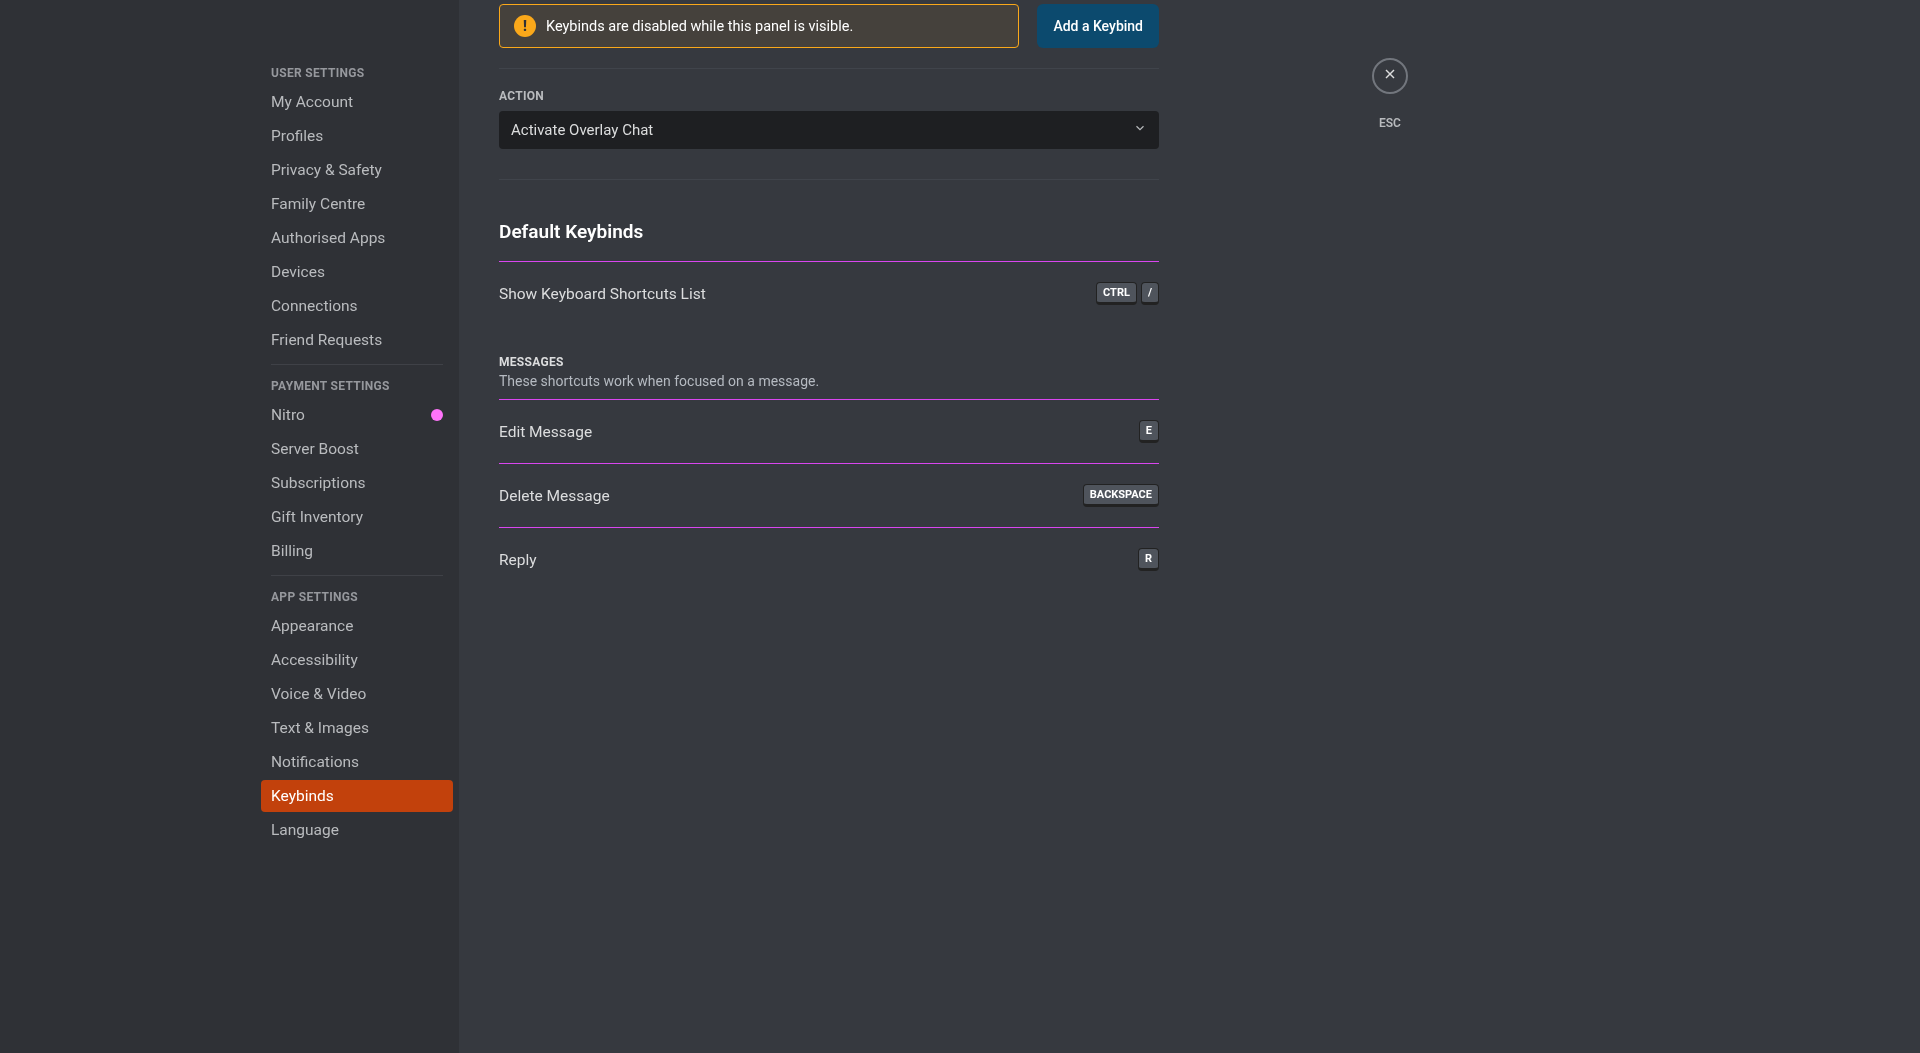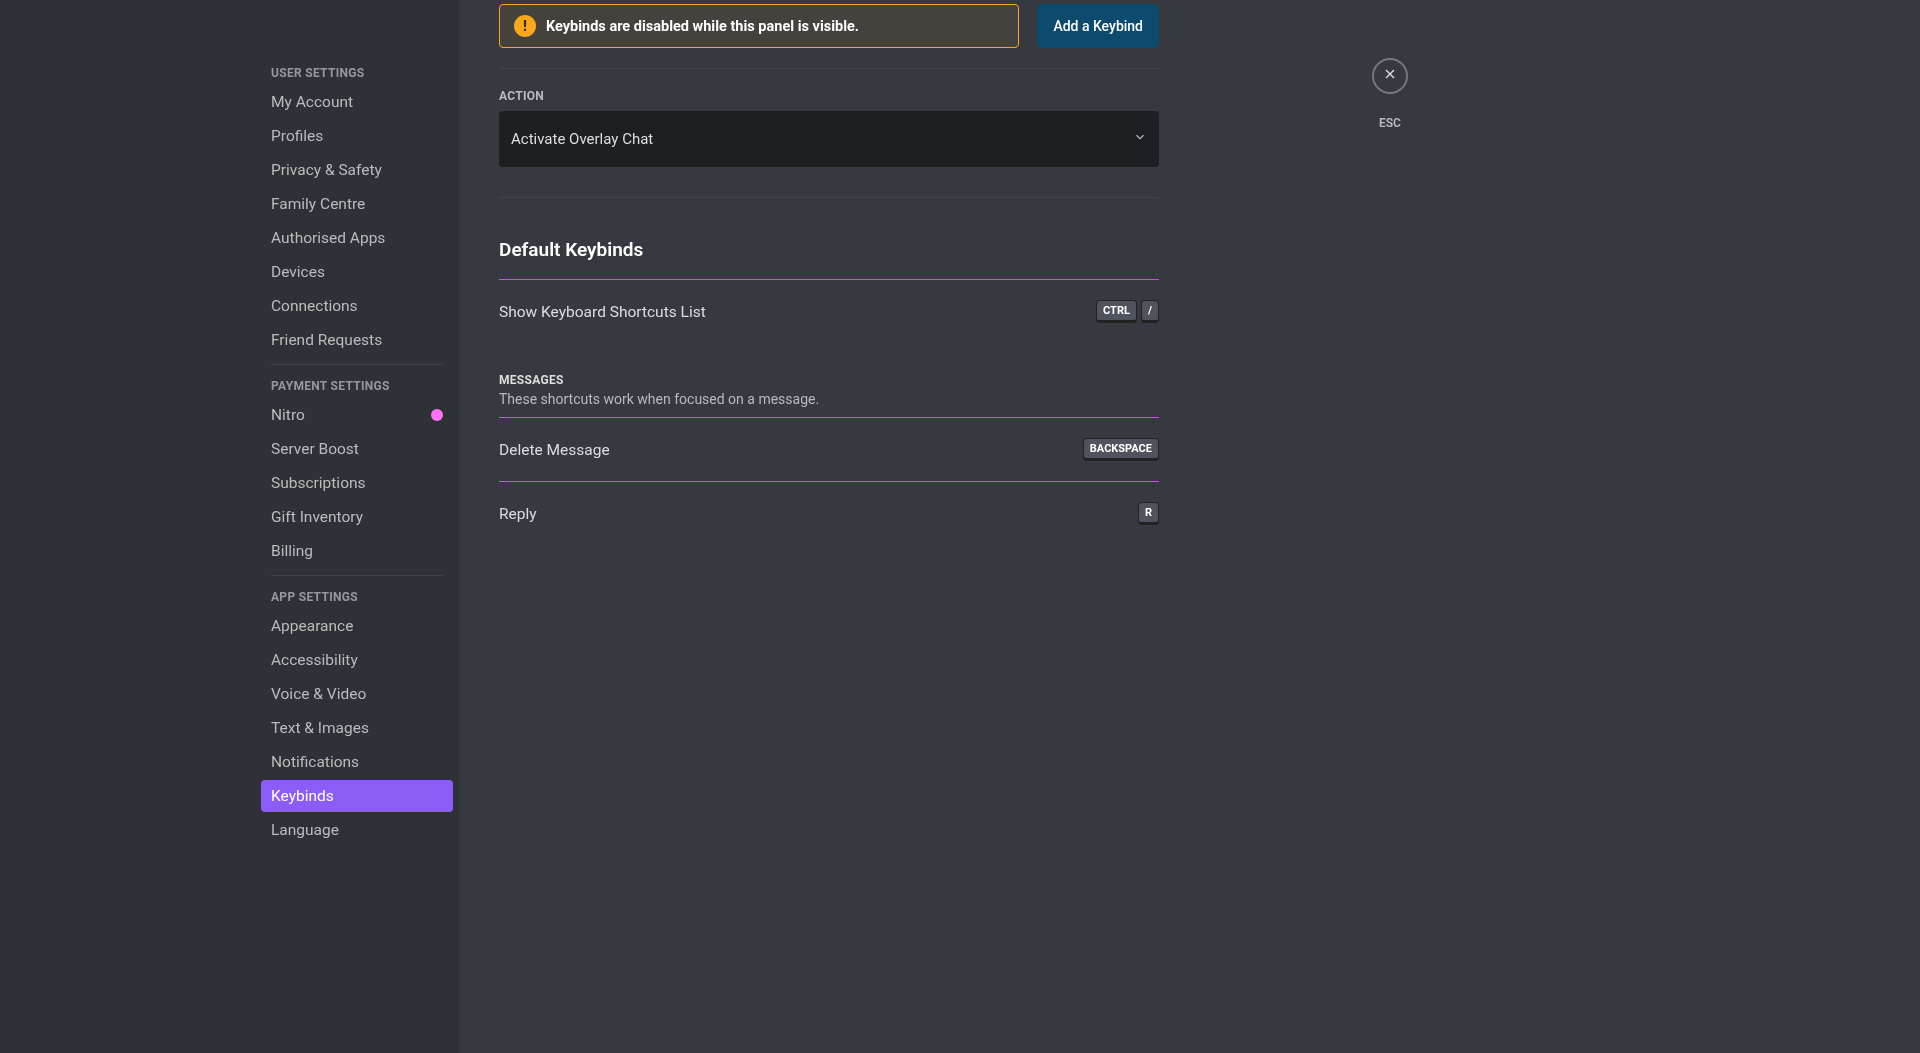--- a/index.html
+++ b/index.html
@@ -41,21 +41,21 @@
   border-radius: 4px;
   color: #b9bbbe;
   font-size: 15.5px;
   cursor: pointer;
   margin-bottom: 2px;
   display: flex;
   align-items: center;
   justify-content: space-between;
 }
 .sidebar-item.selected {
-  background: #8b5cf6;
+  background: #c2410c;
   color: #fff;
 }
 .sidebar-divider {
   height: 1px;
   background: #3f4147;
   margin: 8px 10px;
 }
 .nitro-badge {
   width: 12px;
   height: 12px;
@@ -97,21 +97,21 @@
   font-weight: 900;
   display: flex;
   align-items: center;
   justify-content: center;
   font-size: 14px;
   flex-shrink: 0;
 }
 .warning-text {
   color: #fff;
   font-size: 14.5px;
-  font-weight: 700;
+  font-weight: 400;
 }
 .add-btn {
   background: #0c4a6e;
   color: #fff;
   border: none;
   padding: 11px 16px;
   border-radius: 6px;
   font-size: 14px;
   font-weight: 500;
   cursor: pointer;
@@ -139,21 +139,21 @@
 .select-box {
   background: #1e1f22;
   border-radius: 4px;
   padding: 10px 12px;
   display: flex;
   align-items: center;
   justify-content: space-between;
   color: #dcddde;
   font-size: 15px;
   cursor: pointer;
-  height: 56px;
+  height: 38px;
 }
 .chev {
   color: #b9bbbe;
 }
 .keybind-input-wrap {
   display: flex;
   align-items: center;
   gap: 20px;
 }
 .keybind-input {
@@ -412,20 +412,26 @@
         <span class="kb-key">/</span>
       </div>
     </div>
 
     <div class="kb-subsection">
       <div class="kb-sub-title">Messages</div>
       <div class="kb-sub-desc">These shortcuts work when focused on a message.</div>
     </div>
 
     <div class="kb-item">
+      <div class="kb-item-label">Edit Message</div>
+      <div class="kb-keys">
+          <span class="kb-key">E</span>
+        </div>
+    </div>
+    <div class="kb-item">
       <div class="kb-item-label">Delete Message</div>
       <div class="kb-keys">
           <span class="kb-key">BACKSPACE</span>
         </div>
     </div>
     <div class="kb-item" style="border-bottom:none">
       <div class="kb-item-label">Reply</div>
       <div class="kb-keys">
           <span class="kb-key">R</span>
         </div>

